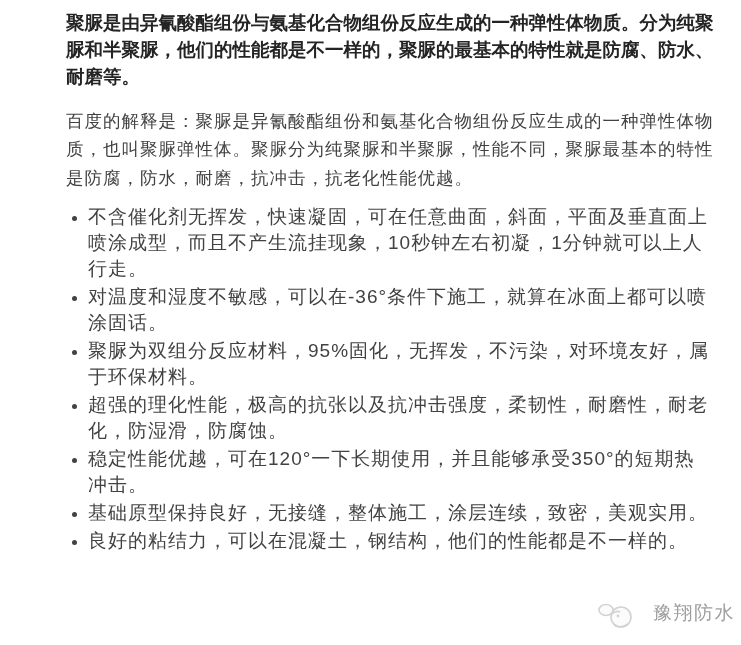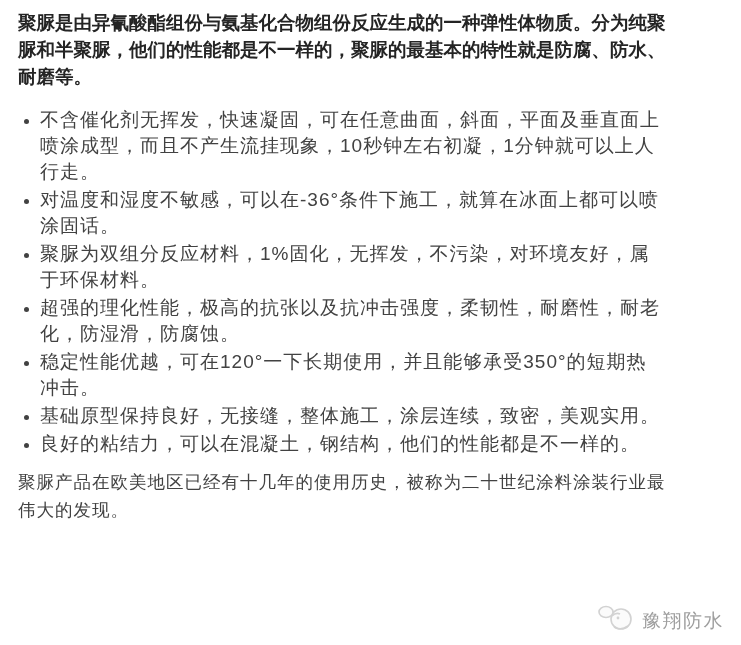--- a/index.html
+++ b/index.html
@@ -13,20 +13,21 @@
   html,body{background:var(--background);}
   body{
     width:741px;height:645px;
     position:relative;overflow:hidden;
     font-family:"Liberation Sans","DejaVu Sans",sans-serif;
     color:var(--body-text);
   }
   .article{
     padding:9px 18px 0 18px;
     width:684px;
+    margin-left:48px;
   }
   .intro-bold{
     font-weight:700;
     font-size:18.5px;
     line-height:27px;
     letter-spacing:0;
     color:var(--heading-text);
     margin:0 0 17px 0;
   }
   .para{
@@ -49,51 +50,51 @@
     line-height:26px;
     letter-spacing:1px;
     color:var(--body-text);
     margin-bottom:2px;
   }
   ul.features li::marker{color:var(--body-text);font-size:16px;}
   .watermark{
     position:absolute;
     top:600px;left:596px;
     width:134px;height:34px;
-    display:flex;align-items:flex-end;gap:2px;
+    display:flex;align-items:flex-start;gap:13px;
     pointer-events:none;
   }
   .watermark .logo{flex:0 0 auto;display:block;}
   .watermark .wm-text{
     font-size:19px;
     letter-spacing:1.5px;
     color:var(--watermark-text);
     white-space:nowrap;
   }
 </style>
 </head>
 <body>
 
 <div class="article">
 
   <p class="intro-bold">聚脲是由异氰酸酯组份与氨基化合物组份反应生成的一种弹性体物质。分为纯聚脲和半聚脲，他们的性能都是不一样的，聚脲的最基本的特性就是防腐、防水、耐磨等。</p>
 
+  <p class="para definition">百度的解释是：聚脲是异氰酸酯组份和氨基化合物组份反应生成的一种弹性体物质，也叫聚脲弹性体。聚脲分为纯聚脲和半聚脲，性能不同，聚脲最基本的特性是防腐，防水，耐磨，抗冲击，抗老化性能优越。</p>
 
 
   <ul class="features">
     <li>不含催化剂无挥发，快速凝固，可在任意曲面，斜面，平面及垂直面上喷涂成型，而且不产生流挂现象，10秒钟左右初凝，1分钟就可以上人行走。</li>
     <li>对温度和湿度不敏感，可以在-36°条件下施工，就算在冰面上都可以喷涂固话。</li>
-    <li>聚脲为双组分反应材料，1%固化，无挥发，不污染，对环境友好，属于环保材料。</li>
+    <li>聚脲为双组分反应材料，95%固化，无挥发，不污染，对环境友好，属于环保材料。</li>
     <li>超强的理化性能，极高的抗张以及抗冲击强度，柔韧性，耐磨性，耐老化，防湿滑，防腐蚀。</li>
     <li>稳定性能优越，可在120°一下长期使用，并且能够承受350°的短期热冲击。</li>
     <li>基础原型保持良好，无接缝，整体施工，涂层连续，致密，美观实用。</li>
     <li>良好的粘结力，可以在混凝土，钢结构，他们的性能都是不一样的。</li>
   </ul>
 
-  <p class="para history">聚脲产品在欧美地区已经有十几年的使用历史，被称为二十世纪涂料涂装行业最伟大的发现。</p>
 
 
 </div>
 
 <div class="watermark">
   <svg class="logo" width="44" height="32" viewBox="0 0 44 32" aria-hidden="true">
     <g fill="none" stroke="var(--watermark-line)" stroke-width="1.6">
       <circle cx="25" cy="17" r="10" fill="#fbfbfb"></circle>
       <ellipse cx="10" cy="10" rx="7" ry="5.5" fill="#fbfbfb"></ellipse>
       <path d="M 16 14 Q 20 10 24 12"></path>

